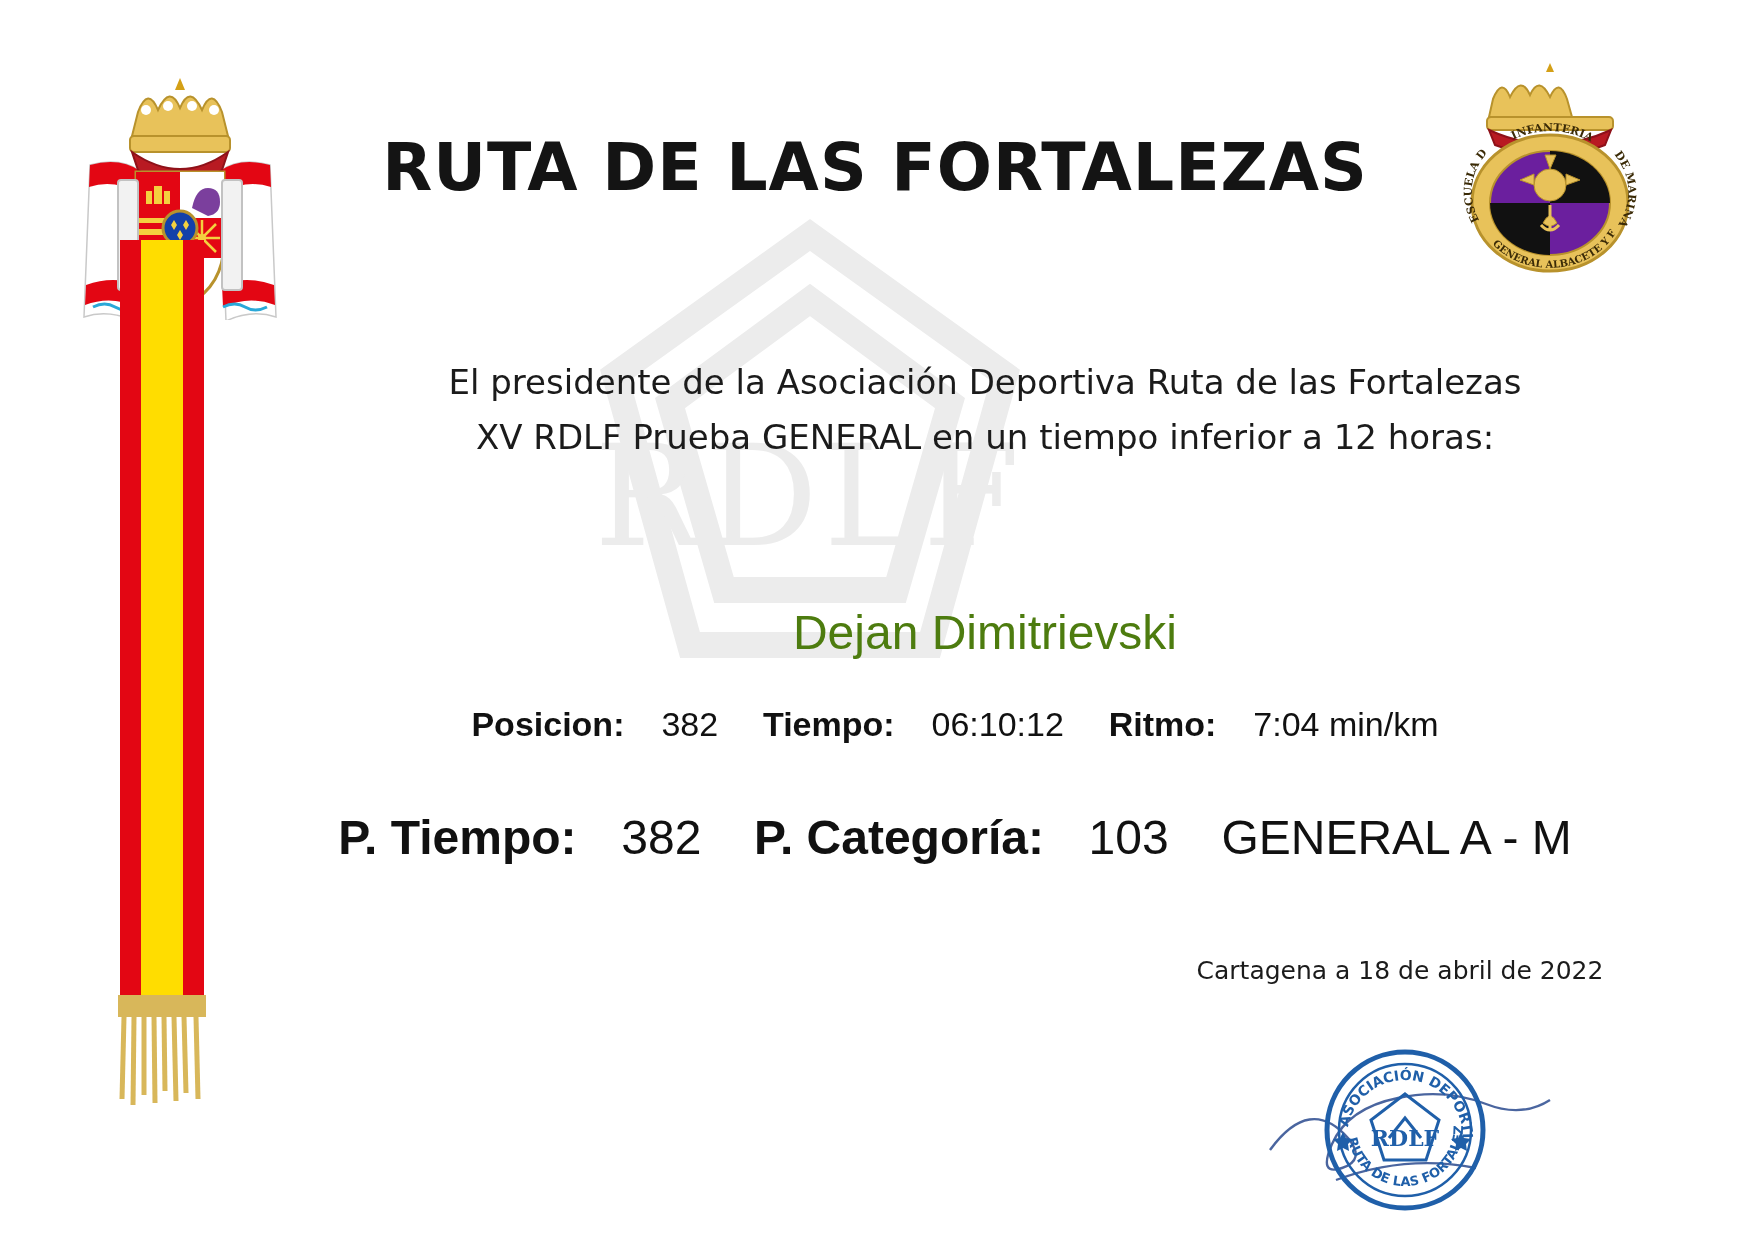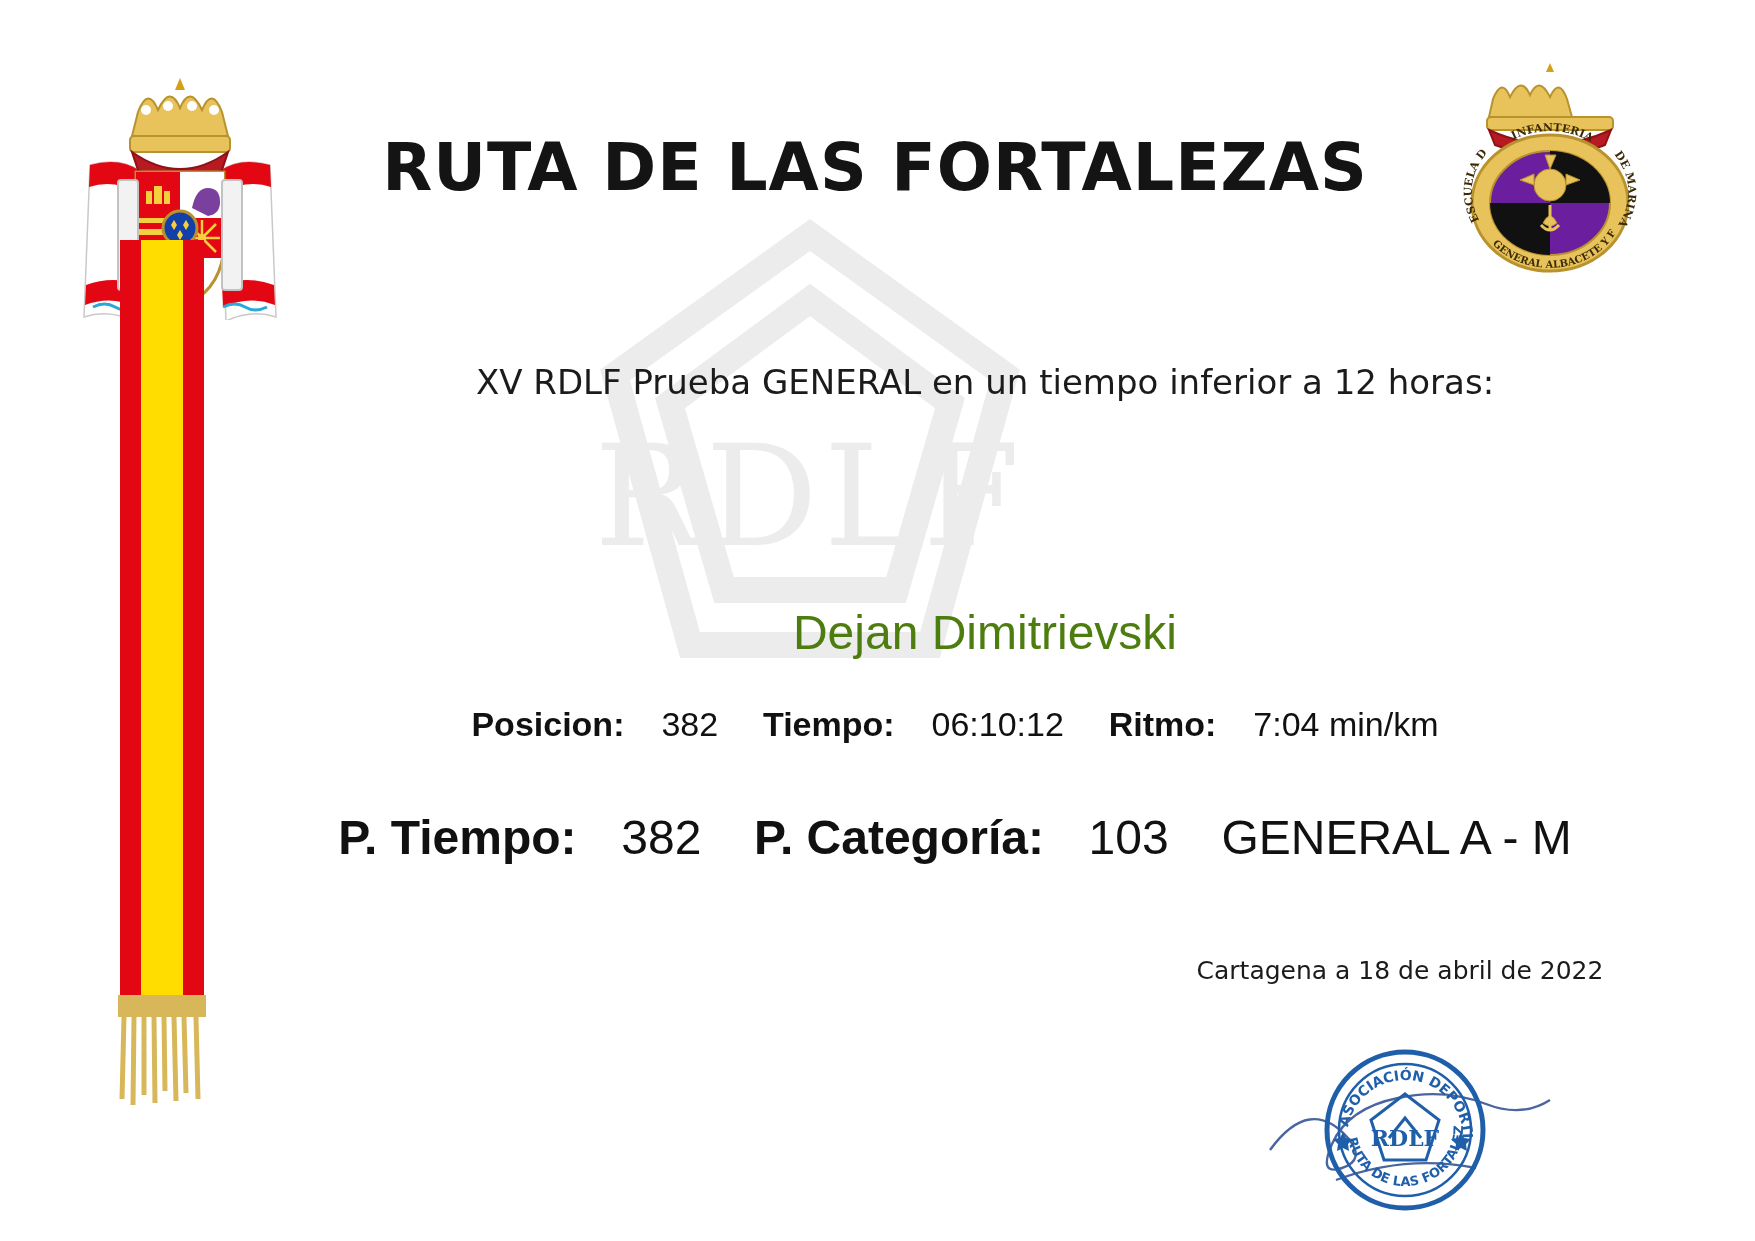--- a/index.html
+++ b/index.html
@@ -296,20 +296,21 @@
     <g font-family="DejaVu Serif, serif" font-size="11" fill="#3a2a06" font-weight="bold">
       <text><textPath href="#arcLeft" startOffset="4%">ESCUELA DE</textPath></text>
       <text><textPath href="#arcTop" startOffset="8%">INFANTERIA</textPath></text>
       <text><textPath href="#arcRight" startOffset="6%">DE MARINA</textPath></text>
       <text font-size="10"><textPath href="#arcBottom" startOffset="10%">GENERAL ALBACETE Y FUSTER</textPath></text>
     </g>
   </svg>
 </div>
 
 <div class="cert-text">
+  <div>El presidente de la Asociación Deportiva Ruta de las Fortalezas</div>
   <div>XV RDLF Prueba GENERAL en un tiempo inferior a 12 horas:</div>
 </div>
 
 <div class="runner-name">Dejan Dimitrievski</div>
 
 <div class="result-line row1">
   <b>Posicion:</b>
   <span class="sp"></span>
   <span>382</span>
   <span class="sp-wide"></span>

